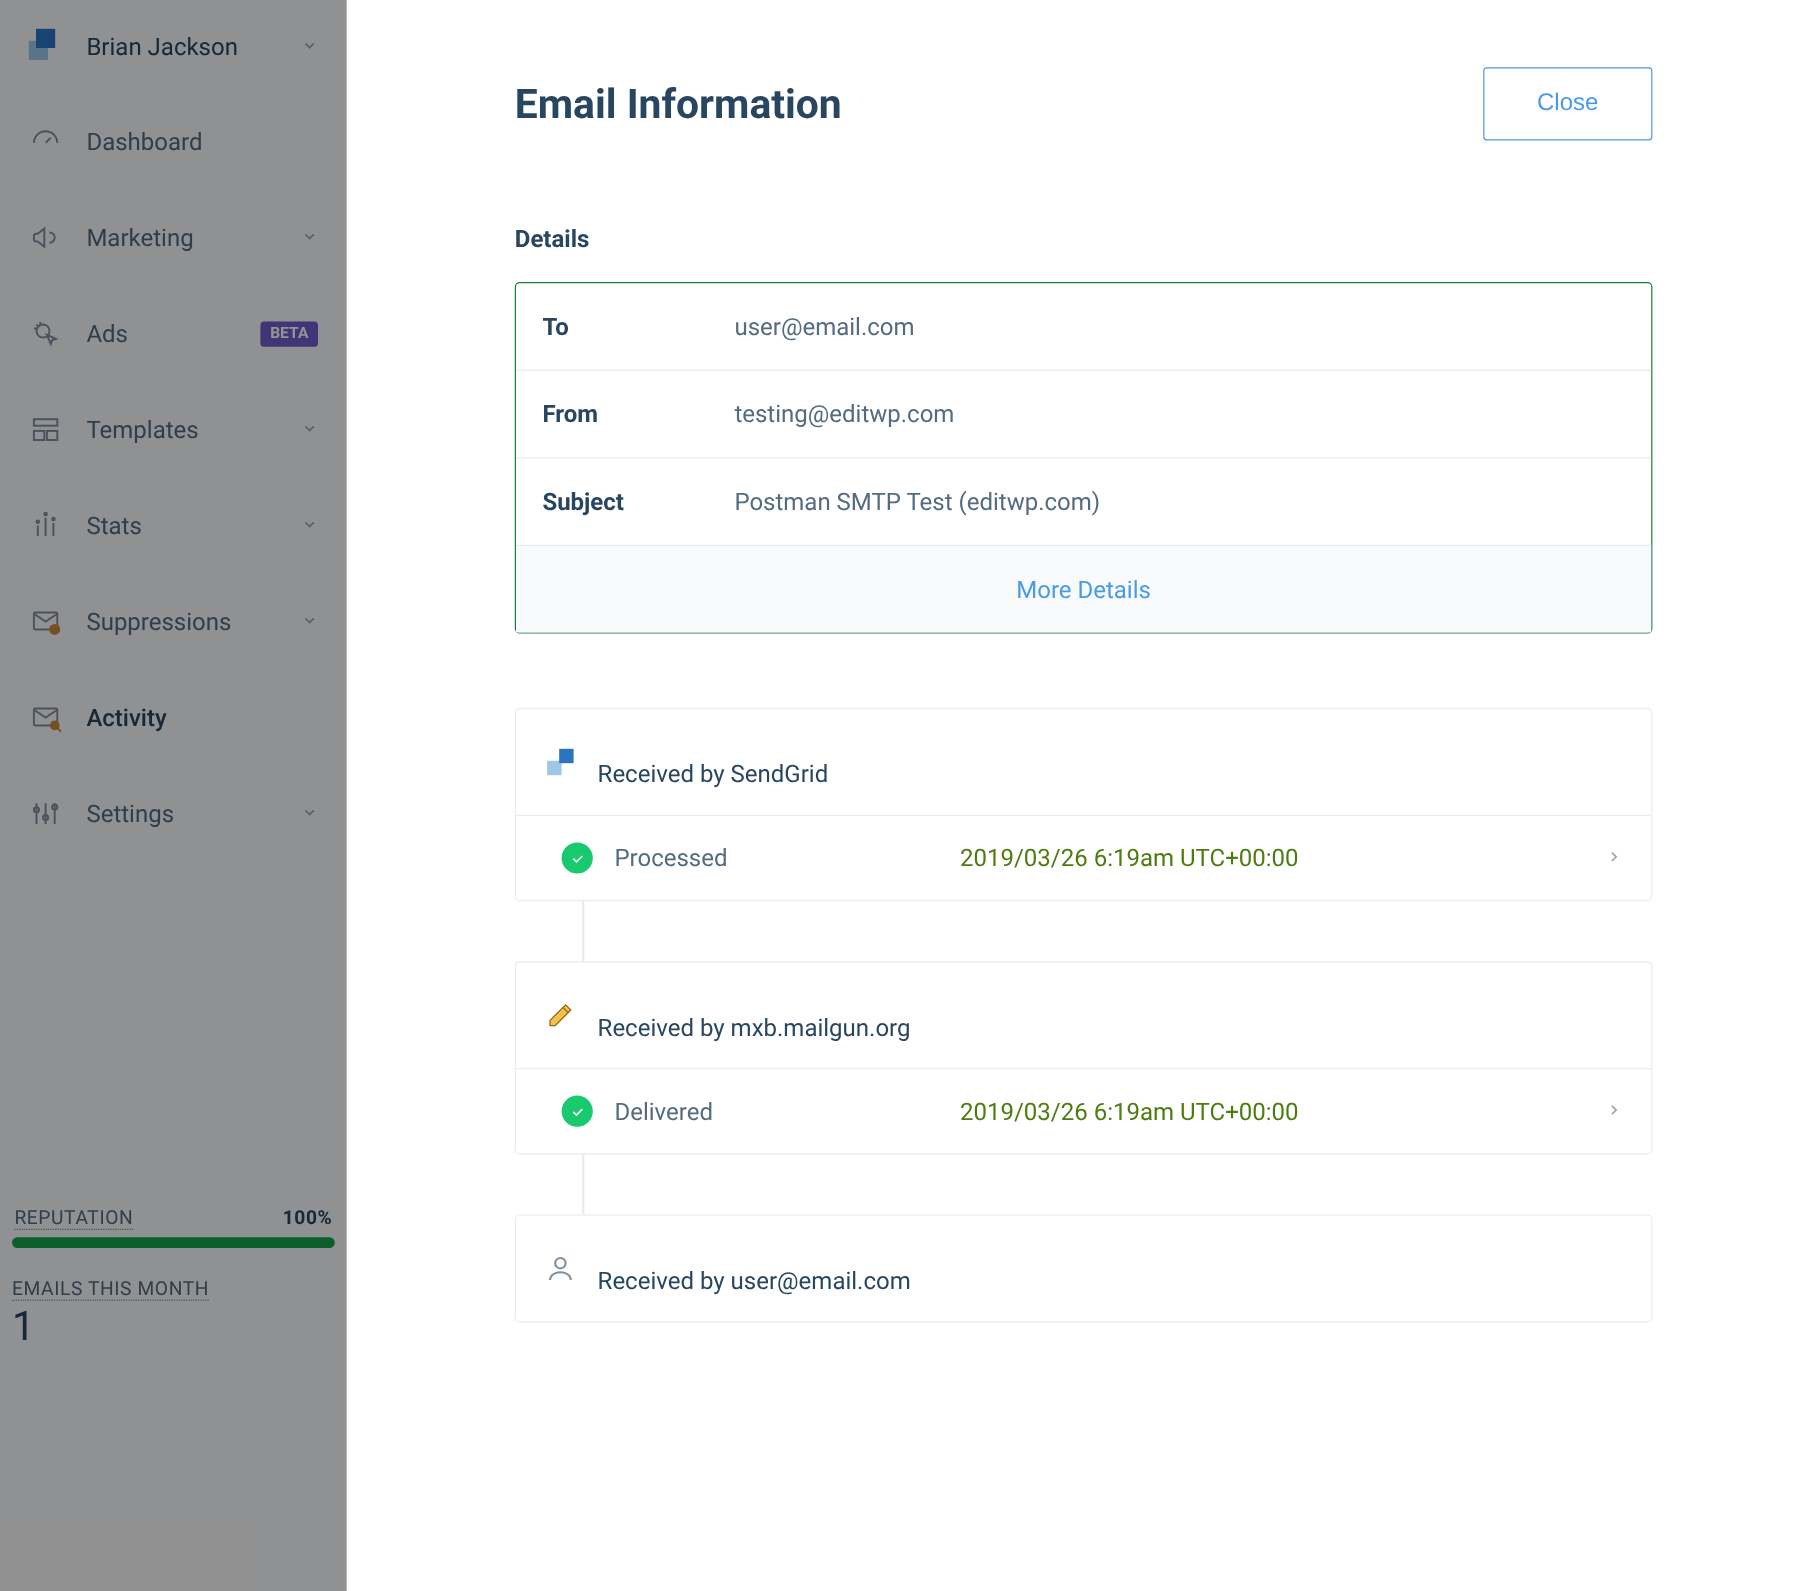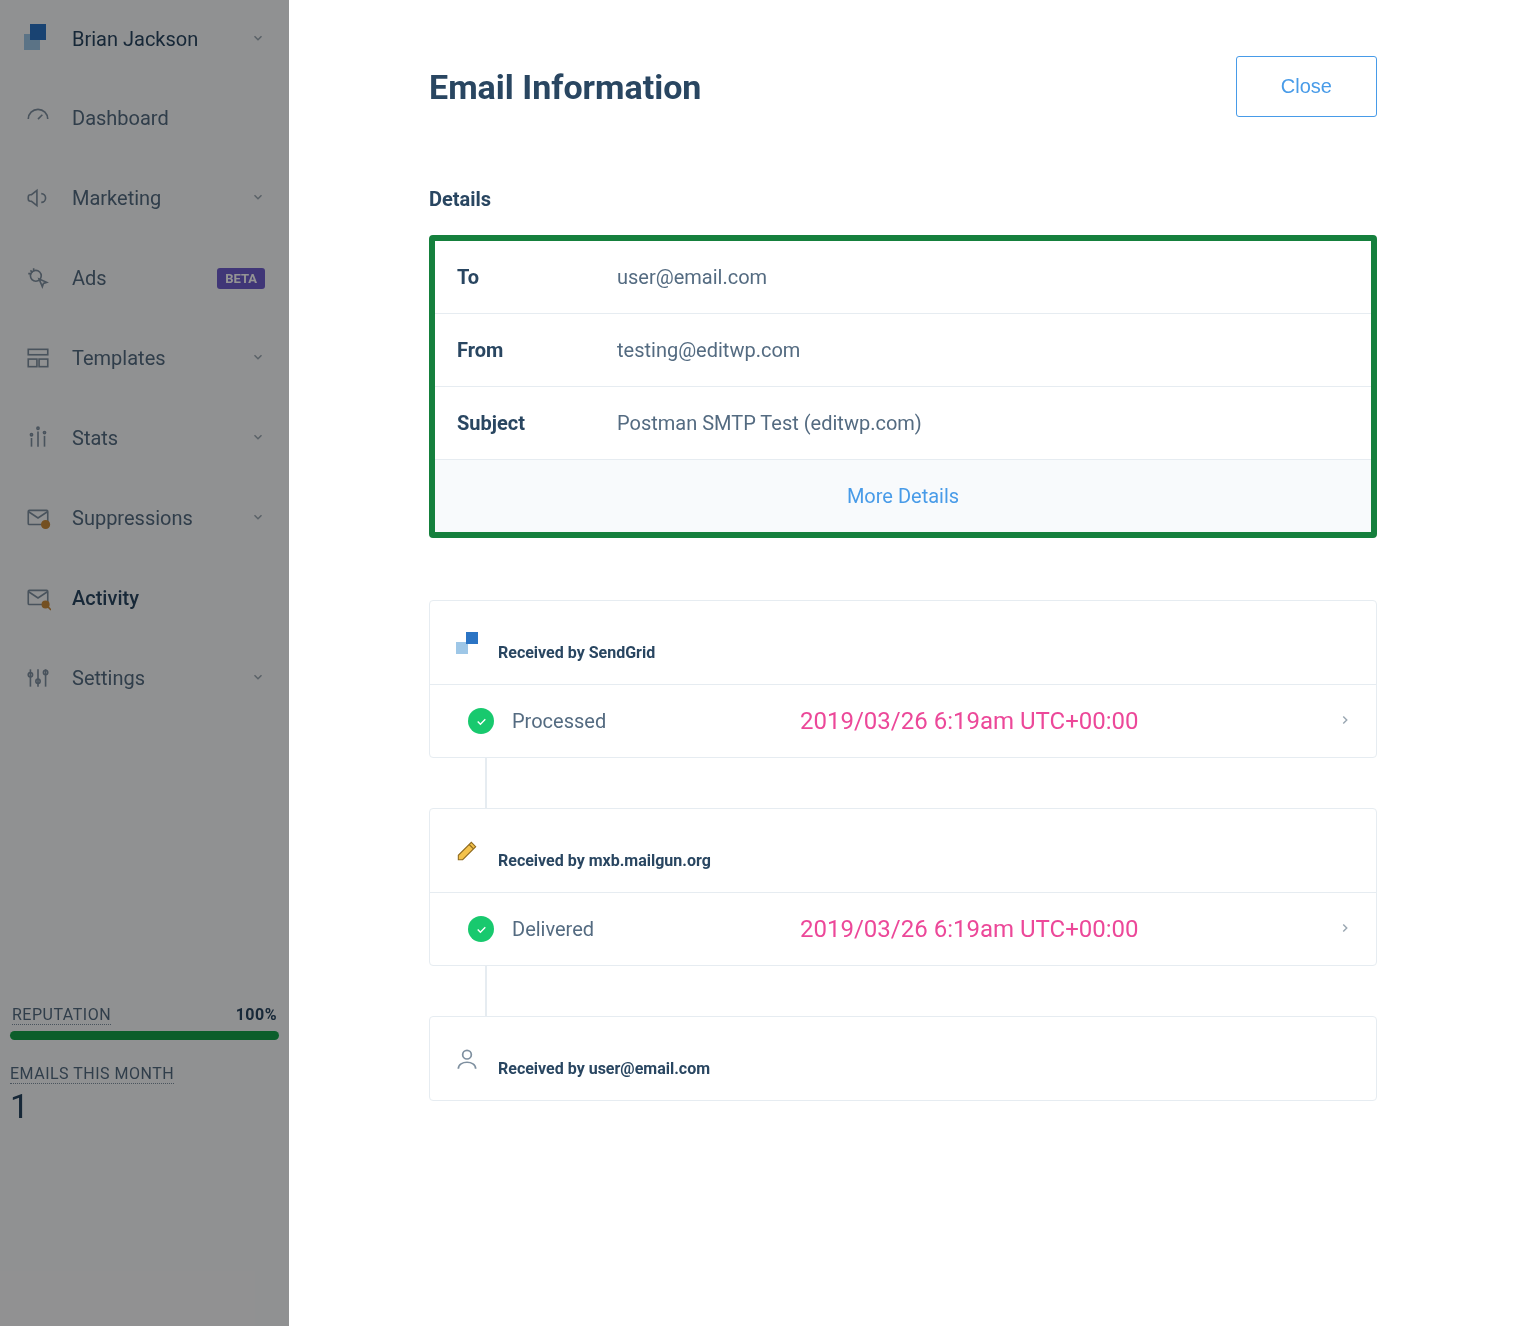--- a/index.html
+++ b/index.html
@@ -177,21 +177,21 @@
       border-radius: 3px;
       cursor: pointer;
     }
     .section-heading {
       font-size: 20px;
       font-weight: 700;
       color: #294661;
       margin-bottom: 24px;
     }
     .details-table {
-      border: 6px solid #15803d;
+      border: 1px solid #15803d;
       border-radius: 4px;
       margin-bottom: 62px;
     }
     .details-row {
       display: flex;
       border-bottom: 1px solid #e6ecf1;
     }
     .details-row:last-child {
       border-bottom: none;
     }
@@ -250,43 +250,43 @@
       justify-content: center;
     }
     .sendgrid-logo {
       position: relative; width: 22px; height: 22px;
     }
     .sendgrid-logo .a { position:absolute; width:12px; height:12px; background:#2b74c4; right:0; top:0; }
     .sendgrid-logo .b { position:absolute; width:12px; height:12px; background:#9ec7e7; left:0; bottom:0; }
     .pencil-icon svg { width: 26px; height: 26px; }
     .user-icon svg { width: 26px; height: 26px; stroke: #7f90a0; fill: none; stroke-width: 1.6; }
     .event-header-title {
-      font-size: 16px;
-      font-weight: 700;
+      font-size: 20px;
+      font-weight: 400;
       color: #294661;
       margin-top: 20px;
     }
     .event-row {
       display: flex;
       align-items: center;
       padding: 22px 24px;
       gap: 18px;
       cursor: pointer;
     }
     .status-dot {
       width: 26px; height: 26px; border-radius: 50%; background: #18c96e;
       display: inline-flex; align-items: center; justify-content: center;
       margin-left: 14px;
     }
     .status-dot svg { width: 13px; height: 13px; stroke: #fff; fill: none; stroke-width: 2.6; }
     .event-row .ev-label {
       font-size: 20px; color: #546b81; width: 270px;
     }
     .event-row .ev-time {
-      font-size: 24px; color: #ec4899; flex: 1;
+      font-size: 20px; color: #4d7c0f; flex: 1;
     }
     .event-row .ev-chevron {
       color: #9aa7b2;
     }
     .chev svg { width: 14px; height: 14px; stroke: currentColor; fill: none; stroke-width: 2.5; }
   </style>
 </head>
 <body>
 
 <aside class="sidebar">

